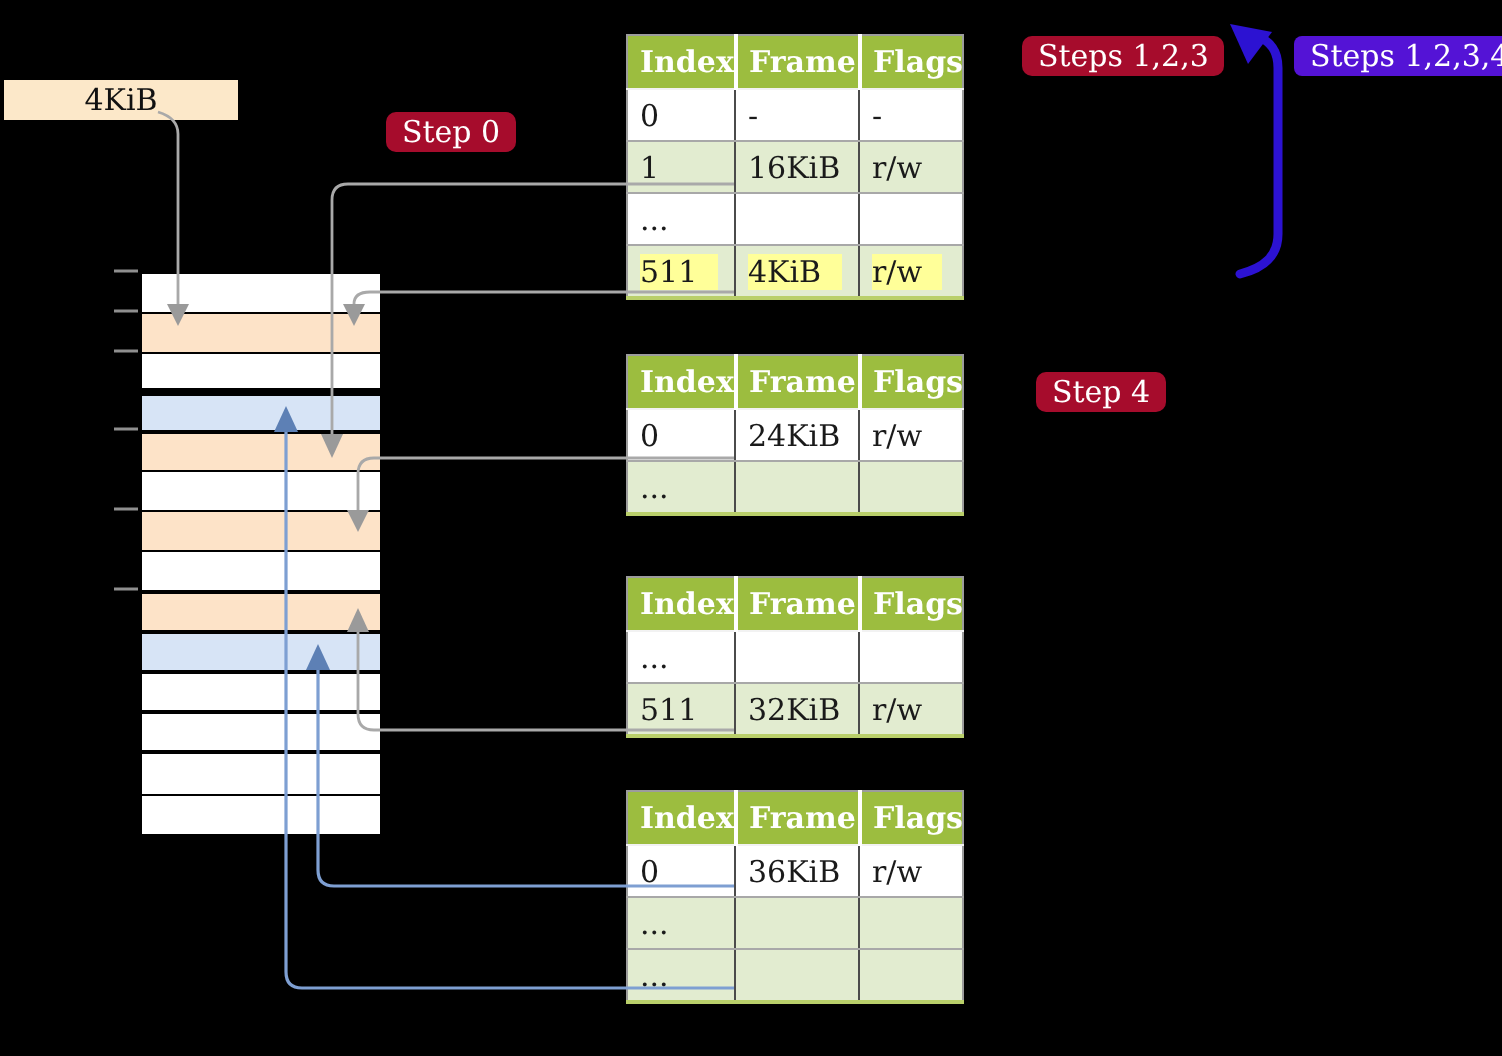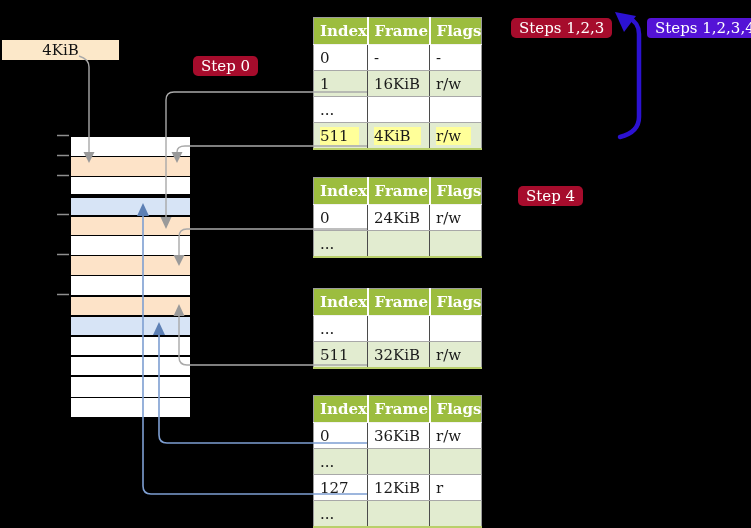--- a/index.html
+++ b/index.html
@@ -184,25 +184,20 @@
       <tr>
         <td>0</td>
         <td>36KiB</td>
         <td>r/w</td>
       </tr>
       <tr class="g">
         <td>...</td>
         <td></td>
         <td></td>
       </tr>
-      <tr>
-        <td>127</td>
-        <td>12KiB</td>
-        <td>r</td>
-      </tr>
       <tr class="g">
         <td>...</td>
         <td></td>
         <td></td>
       </tr>
     </tbody>
   </table>
 
   <svg class="overlay" width="751" height="528" viewBox="0 0 751 528">
 

